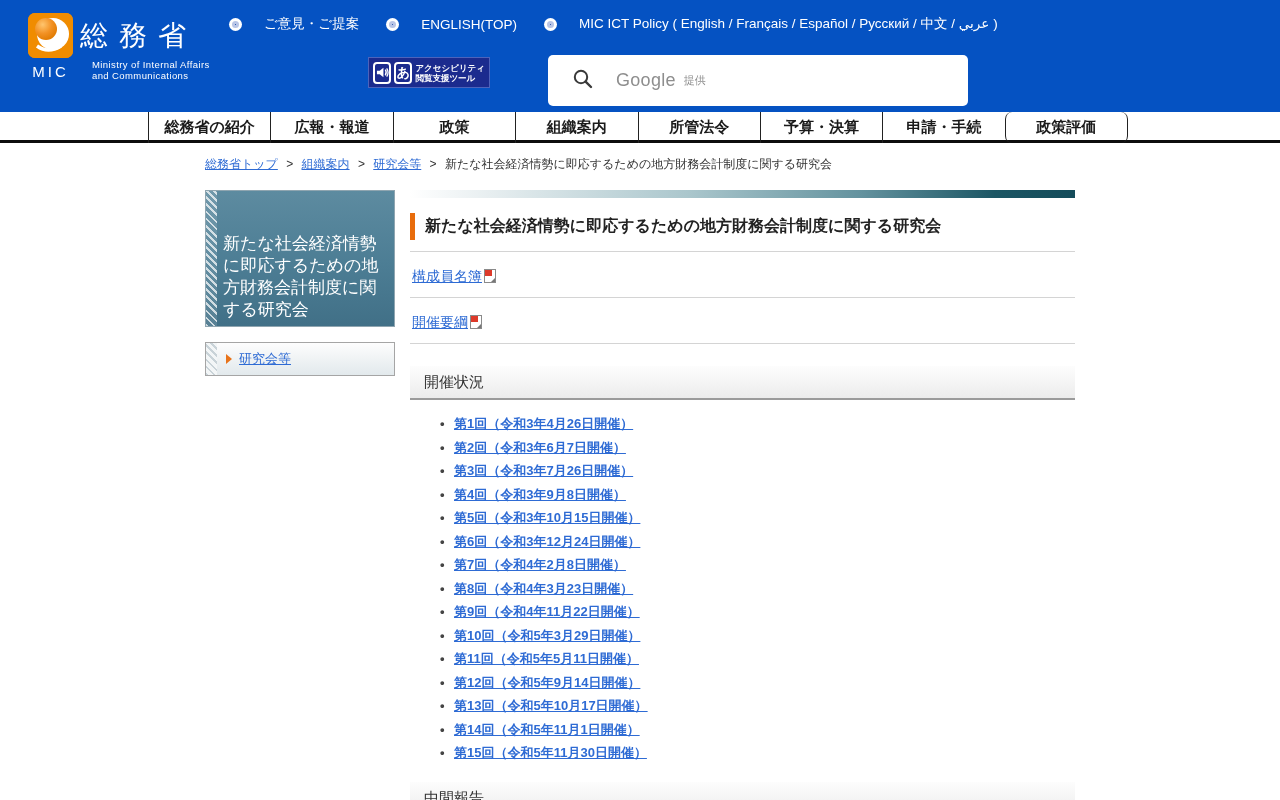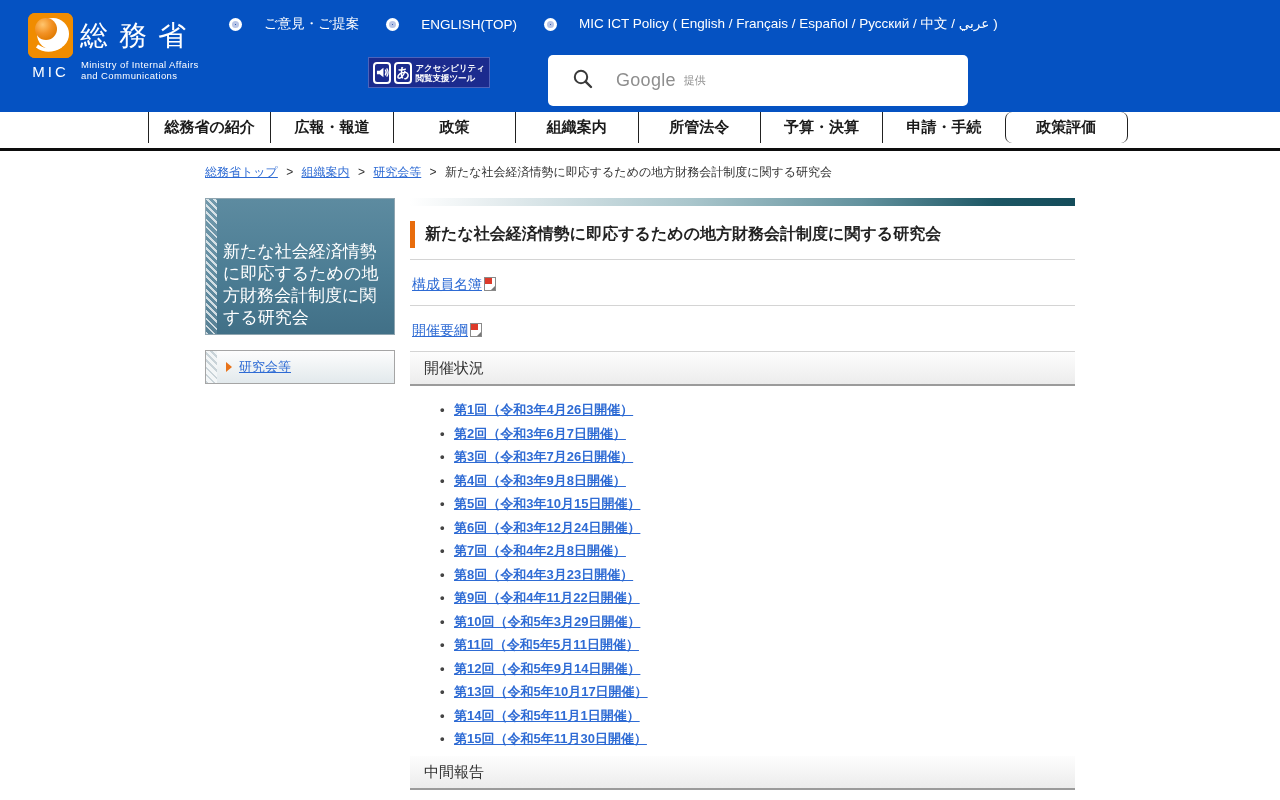--- a/index.html
+++ b/index.html
@@ -6,38 +6,38 @@
   html,body { width:1280px; height:800px; overflow:hidden; background:#fff;
     font-family:"Liberation Sans","DejaVu Sans",sans-serif; }
 
   
   .site-header { position:relative; width:1280px; height:112px; background:#0552c2; }
 
   .logo { position:absolute; left:28px; top:11px; width:230px; height:92px; cursor:pointer; }
   .logo-box { position:absolute; left:0; top:2px; width:45px; height:45px; background:#f08c00; border-radius:7px; overflow:hidden; }
   .logo-mic { position:absolute; left:0; top:52px; width:45px; text-align:center; color:#fff; font-size:15px; letter-spacing:3px; }
   .logo-jp { position:absolute; left:52px; top:6px; color:#fff; font-size:28px; letter-spacing:11px; white-space:nowrap; }
-  .logo-en { position:absolute; left:53px; top:48px; color:#fff; font-size:9.5px; line-height:11px; letter-spacing:.4px; }
+  .logo-en { position:absolute; left:64px; top:48px; color:#fff; font-size:9.5px; line-height:11px; letter-spacing:.4px; }
 
   .util-links { position:absolute; left:232px; top:15px; display:flex; gap:30px; align-items:center; }
   .util-link { display:flex; align-items:center; gap:25px; color:#fff; font-size:13.5px; cursor:pointer; white-space:nowrap; }
   .ring-icon { width:7px; height:7px; border-radius:50%; background:#0b3c9e; border:3px solid #b9c5e6; box-shadow:0 0 0 3px #ffffff; display:inline-block; }
 
   .ax-badge { position:absolute; left:368px; top:57px; width:122px; height:31px; background:#1b2b8e;
     border:1px solid #4d63bb; display:flex; align-items:center; gap:3px; padding:2px 4px; cursor:pointer; }
   .ax-ico { width:22px; height:22px; border:2px solid #fff; border-radius:4px; color:#fff; display:flex; align-items:center; justify-content:center; font-size:13px; font-weight:bold; background:#1b2b8e; }
   .ax-text { color:#fff; font-size:8.5px; font-weight:bold; line-height:10px; white-space:nowrap; }
 
   .search-box { position:absolute; left:548px; top:55px; width:420px; height:51px; background:#fff; border-radius:5px;
     display:flex; align-items:center; padding-left:24px; gap:22px; cursor:text; }
   .search-google { color:#8e8e8e; font-size:18px; letter-spacing:.3px; }
   .search-teikyo { color:#8e8e8e; font-size:11px; margin-left:-14px; }
 
   
-  .main-nav { width:1280px; height:39px; background:#fff; border-bottom:3px solid #0d0d0d; position:relative; }
+  .main-nav { width:1280px; height:31px; background:#fff; border-bottom:3px solid #0d0d0d; position:relative; }
   .nav-row { position:absolute; left:148px; top:0; width:980px; height:31px; display:flex; }
   .nav-item { flex:1; border-left:1px solid #222; display:flex; align-items:center; justify-content:center;
     font-size:15px; font-weight:bold; color:#1a1a1a; cursor:pointer; }
   .nav-item:last-child { border-right:1px solid #222;border-radius:7px; }
 
   
   .breadcrumb { margin:13px 0 17px 205px; font-size:12px; color:#333; }
   .breadcrumb a { color:#2e6bd4; text-decoration:underline; cursor:pointer; }
   .bc-sep { margin:0 5px; }
 
@@ -61,21 +61,21 @@
     background:linear-gradient(90deg,#ffffff 0%,#e7eef0 12%,#aac6cc 42%,#63929e 68%,#1c5664 88%,#144c5a 100%); }
   .page-title { margin-top:15px; padding:3px 0 3px 10px; border-left:5px solid #e86c0c; font-size:16px; color:#222; }
   .title-rule { border-bottom:1px solid #d4d4d4; padding-bottom:11px; }
   .doc-row { padding:15px 0 11px 2px; border-bottom:1px solid #d4d4d4; }
   .doc-row a { color:#2e6bd4; font-size:14px; text-decoration:underline; cursor:pointer; }
 
   .pdf-icon { display:inline-block; width:12px; height:14px; background:#fff; border:1px solid #8a8a8a; position:relative; vertical-align:-2px; margin-left:2px; }
   .pdf-icon::before { content:""; position:absolute; left:0; top:0; width:7px; height:6px; background:#dd3a2a; }
   .pdf-icon::after { content:""; position:absolute; right:0; bottom:0; width:0; height:0; border-left:4px solid transparent; border-bottom:4px solid #777; }
 
-  .section-hd { padding:7px 14px 6px 14px; font-size:15px; color:#333;
+  .section-hd { margin-top:22px; padding:7px 14px 6px 14px; font-size:15px; color:#333;
     background:linear-gradient(180deg,#fdfdfd 0%,#ececec 100%); border-bottom:2px solid #9b9b9b; }
 
   ul.meeting-list { list-style:none; margin:17px 0 0 30px;font-weight:bold; }
   ul.meeting-list li { margin-bottom:9.5px; font-size:13px; line-height:14px; position:relative; padding-left:14px; }
   ul.meeting-list li::before { content:"•"; position:absolute; left:0; top:0; color:#444; font-size:13px; }
   ul.meeting-list a { color:#2e6bd4; text-decoration:underline; cursor:pointer; }
 </style>
 </head>
 <body>
 

